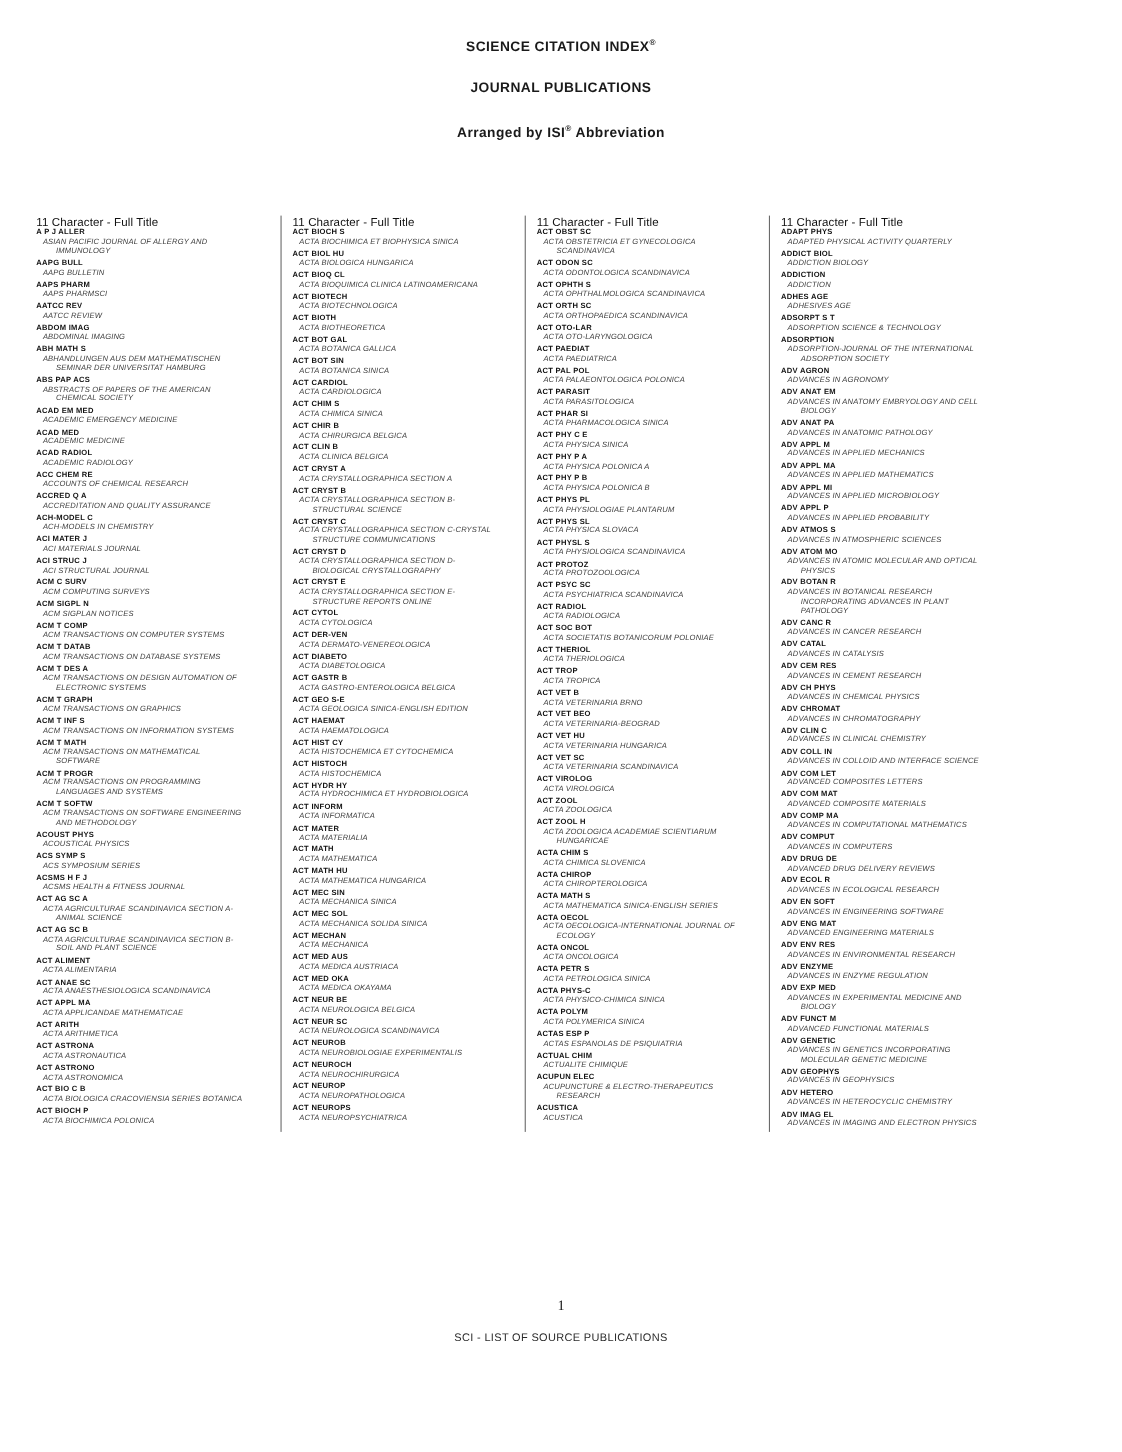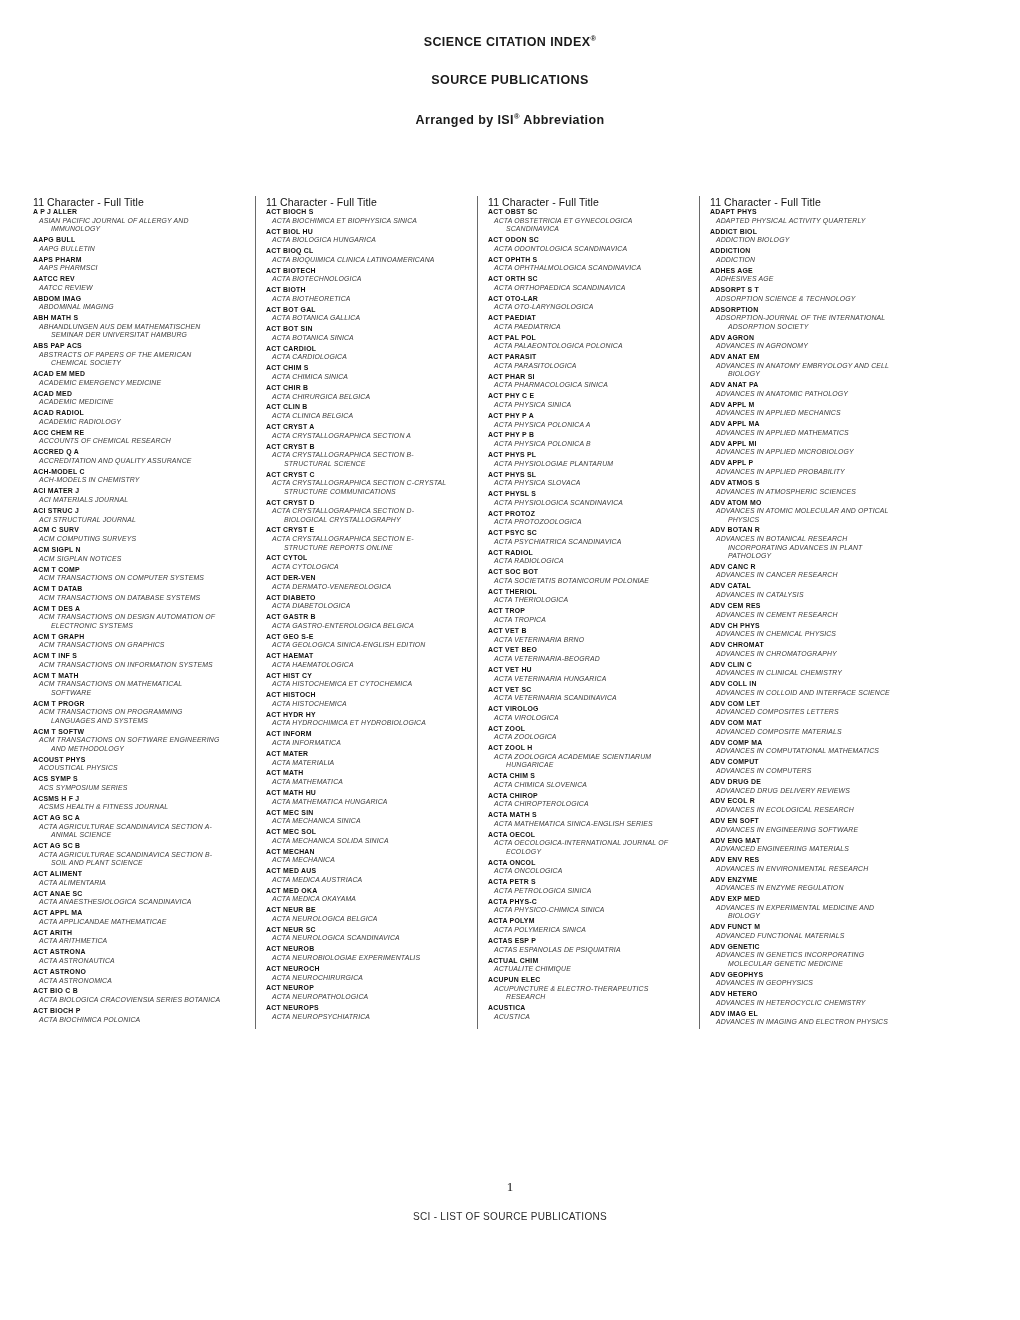--- a/index.html
+++ b/index.html
@@ -107,21 +107,21 @@
     letter-spacing: 0.3px;
   }
 </style>
 </head>
 <body>
 
 <div class="page">
 
   <div class="titles">
     <div class="title-line t1"><span>SCIENCE CITATION INDEX</span><sup>®</sup></div>
-    <div class="title-line t2">SOURCE PUBLICATIONS</div>
+    <div class="title-line t2">JOURNAL PUBLICATIONS</div>
     <div class="title-line t3"><span>Arranged by ISI</span><sup>®</sup><span> Abbreviation</span></div>
   </div>
 
   <div class="columns" id="columns">
       <div class="col">
         <div class="col-header">11 Character - Full Title</div>
         <div class="entry">
           <div class="abbrev">A P J ALLER</div>
           <div class="fulltitle"><span>ASIAN PACIFIC JOURNAL OF ALLERGY AND</span><span class="cont">IMMUNOLOGY</span></div>
         </div>

